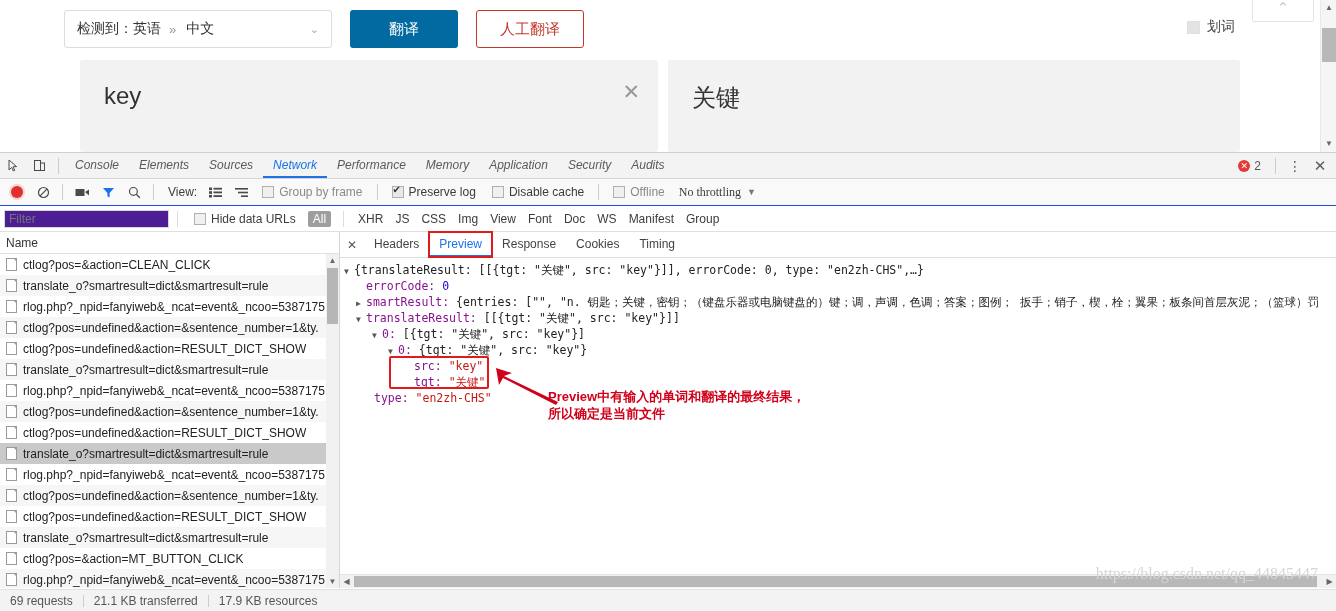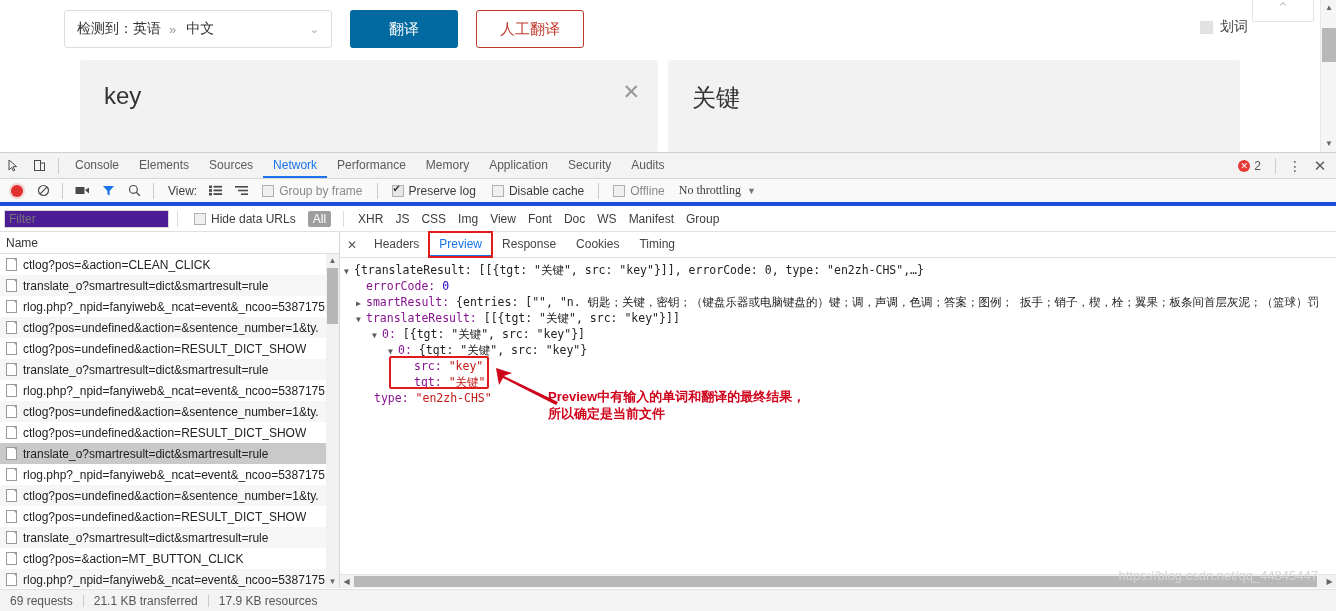--- a/index.html
+++ b/index.html
@@ -28,21 +28,21 @@
   .btn-translate {
     width: 108px; height: 38px; background: #0369a1; color: #fff; border: none;
     border-radius: 3px; font-size: 15px; font-family: inherit; cursor: pointer;
   }
   .btn-human {
     width: 108px; height: 38px; background: #fff; color: #c0392b;
     border: 1px solid #c0392b; border-radius: 3px; font-size: 15px;
     font-family: inherit; cursor: pointer;
   }
 
-  .hua-ci { position: absolute; right: 88px; top: 18px; display: flex; align-items: center; gap: 7px; font-size: 14px; color: #444; }
+  .hua-ci { position: absolute; right: 101px; top: 18px; display: flex; align-items: center; gap: 7px; font-size: 14px; color: #444; }
   .hua-ci .box { width: 13px; height: 13px; background: #e3e3e3; border: 1px solid #e0e0e0; display: inline-block; }
 
   .corner-box {
     position: absolute; right: 22px; top: -28px; width: 62px; height: 50px;
     border: 1px solid #e4e4e4; background: #fff; border-radius: 2px;
     display: flex; align-items: flex-end; justify-content: center; padding-bottom: 4px;
     color: #c7c7c7; font-size: 15px;
   }
 
   .src-area {
@@ -65,31 +65,31 @@
 
   
   #devtools { position: absolute; left: 0; top: 152px; width: 1336px; height: 459px; background: #fff; border-top: 1px solid #cfcfcf; }
 
   .dt-tabbar {
     height: 26px; display: flex; align-items: center;
     border-bottom: 1px solid #d6d6d6; background: #f3f3f3; font-size: 12px; position: relative;
   }
   .dt-icon-btn { width: 26px; height: 24px; display: flex; align-items: center; justify-content: center; cursor: pointer; }
   .dt-sep { width: 1px; height: 16px; background: #ccc; margin: 0 6px; }
-  .dt-tab { padding: 0 10px; height: 25px; line-height: 25px; color: #5a5a5a; cursor: pointer; white-space: nowrap; }
+  .dt-tab { padding: 0 10px; height: 25px; line-height: 25px; color: #5a5a5a; cursor: pointer; white-space: nowrap; font-style: italic; }
   .dt-tab.active { color: #1a73e8; box-shadow: inset 0 -2px 0 #1a73e8; }
   .dt-right { position: absolute; right: 4px; top: 0; height: 26px; display: flex; align-items: center; gap: 2px; }
   .err-badge { display: flex; align-items: center; gap: 4px; font-size: 12px; color: #555; padding-right: 6px; }
   .err-dot { width: 12px; height: 12px; border-radius: 50%; background: #e53935; color: #fff; font-size: 9px; line-height: 12px; text-align: center; font-weight: bold; }
   .kebab { width: 22px; text-align: center; color: #5a5a5a; font-size: 14px; cursor: pointer; letter-spacing: 0; }
   .closex { width: 24px; text-align: center; color: #5a5a5a; font-size: 15px; cursor: pointer; }
 
   .dt-toolbar {
     height: 27px; display: flex; align-items: center; gap: 0;
-    border-bottom: 4px solid #1d4ed8; background: #f9f9f9; font-size: 12px; color: #3c3c3c; padding-left: 4px;
+    border-bottom: 1px solid #1d4ed8; background: #f9f9f9; font-size: 12px; color: #3c3c3c; padding-left: 4px;
   }
   .tb-btn { width: 26px; height: 24px; display: flex; align-items: center; justify-content: center; cursor: pointer; }
   .record-dot { width: 12px; height: 12px; border-radius: 50%; background: #e03030; box-shadow: 0 0 0 2px rgba(224,48,48,0.18); }
   .tb-label { padding: 0 5px 0 8px; color: #3c3c3c; }
   .chk { display: inline-flex; align-items: center; gap: 5px; padding: 0 8px; cursor: pointer; white-space: nowrap; }
   .chk .cbox { width: 12px; height: 12px; border: 1px solid #b0b0b0; background: #f0f0f0; display: inline-block; position: relative; }
   .chk.checked .cbox { background: #e8e8e8; }
   .chk.checked .cbox:after { content: "✔"; position: absolute; left: 0px; top: -3px; font-size: 10px; color: #333; }
   .chk.dim { color: #8a8a8a; }
   .throttle { padding: 0 6px; color: #3c3c3c; white-space: nowrap; font-family: Liberation Serif, serif; }
@@ -167,22 +167,22 @@
 
   .dt-status {
     position: absolute; left: 0; bottom: 0; width: 1336px; height: 22px;
     border-top: 1px solid #e0e0e0; background: #f3f3f3; display: flex; align-items: center;
     font-size: 12px; color: #555;
   }
   .st-item { padding: 0 10px; white-space: nowrap; }
   .st-sep { width: 1px; height: 12px; background: #ccc; }
 
   .watermark {
-    position: absolute; right: 18px; bottom: 28px; color: #d6d6d6; font-size: 13px;
-    font-family: Liberation Sans, sans-serif; pointer-events: none;
+    position: absolute; right: 18px; bottom: 28px; color: #d6d6d6; font-size: 16px;
+    font-family: Liberation Serif, serif; pointer-events: none;
   }
 </style>
 </head>
 <body>
 
 <div id="app">
 
   <div id="page">
 
     <div class="lang-bar">

